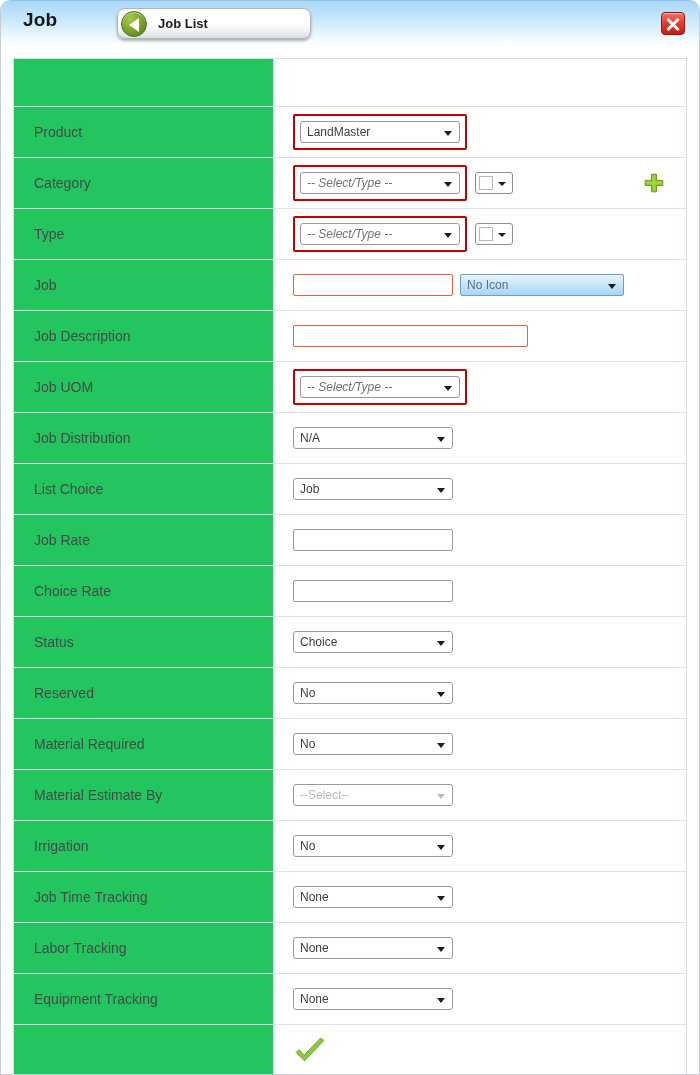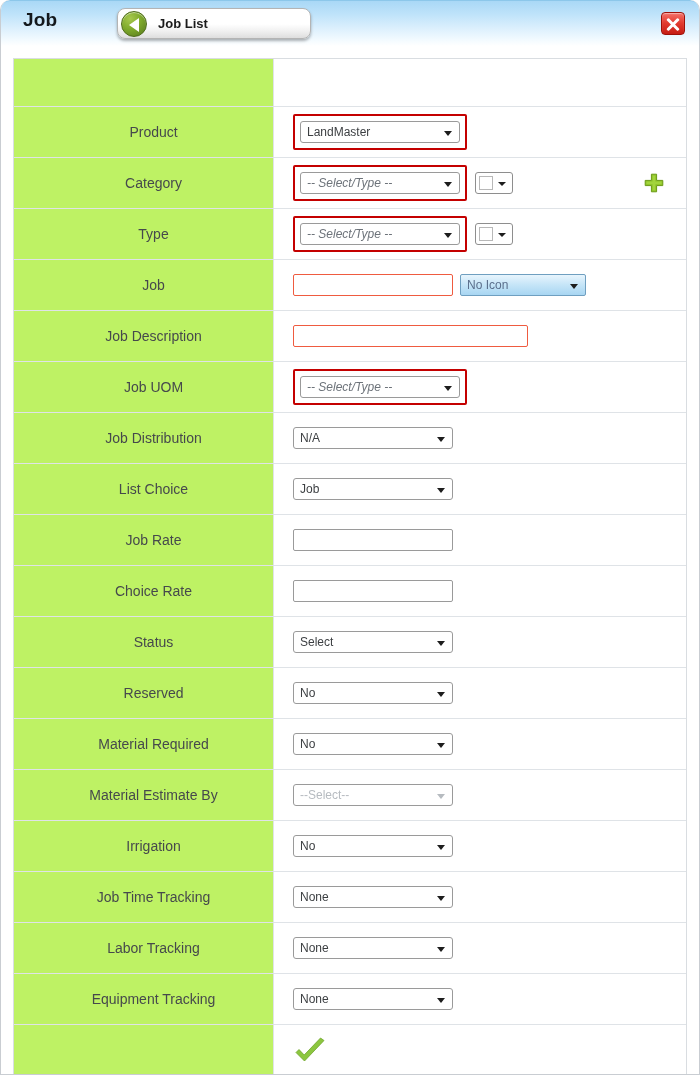--- a/index.html
+++ b/index.html
@@ -109,26 +109,25 @@
   }
   .row {
     display: flex;
     border-bottom: 1px solid #dfe3e7;
     min-height: 51px;
   }
   .row:last-child { border-bottom: none; }
   .lcell {
     width: 260px;
     flex: 0 0 260px;
-    background: #bef264;
+    background: #22c55e;
     border-right: 1px solid #dfe3e7;
     display: flex;
     align-items: center;
     padding-left: 20px;
-    justify-content: center;
   }
   .lcell span {
     font-size: 14px;
     color: #46494c;
   }
   .vcell {
     flex: 1;
     background: #ffffff;
     display: flex;
     align-items: center;
@@ -213,21 +212,21 @@
     right: 6px; top: 9px;
     width: 0; height: 0;
     border-left: 4px solid transparent;
     border-right: 4px solid transparent;
     border-top: 4.5px solid #1d1d1d;
   }
 
   
   .bluesel {
     position: relative;
-    width: 126px; height: 22px;
+    width: 164px; height: 22px;
     margin-left: 7px;
     border: 1px solid #6f9fc0;
     border-radius: 2px;
     background: linear-gradient(to bottom, #e8f5fd 0%, #c8e6f8 45%, #a8d6f2 100%);
     display: inline-flex;
     align-items: center;
     padding: 0 22px 0 6px;
     font-size: 12px;
     color: #5b6f8c;
     cursor: pointer;
@@ -394,21 +393,21 @@
       <div class="vcell">
         <input class="tin w160" type="text" style="border-color: rgb(154, 154, 154);" value="">
       </div>
     </div>
 
     <div class="row">
       <div class="lcell">
           <span>Status</span>
         </div>
       <div class="vcell">
-        <span class="sel w160">Select</span>
+        <span class="sel w160">Choice</span>
       </div>
     </div>
 
     <div class="row">
       <div class="lcell">
           <span>Reserved</span>
         </div>
       <div class="vcell">
         <span class="sel w160">No</span>
       </div>

